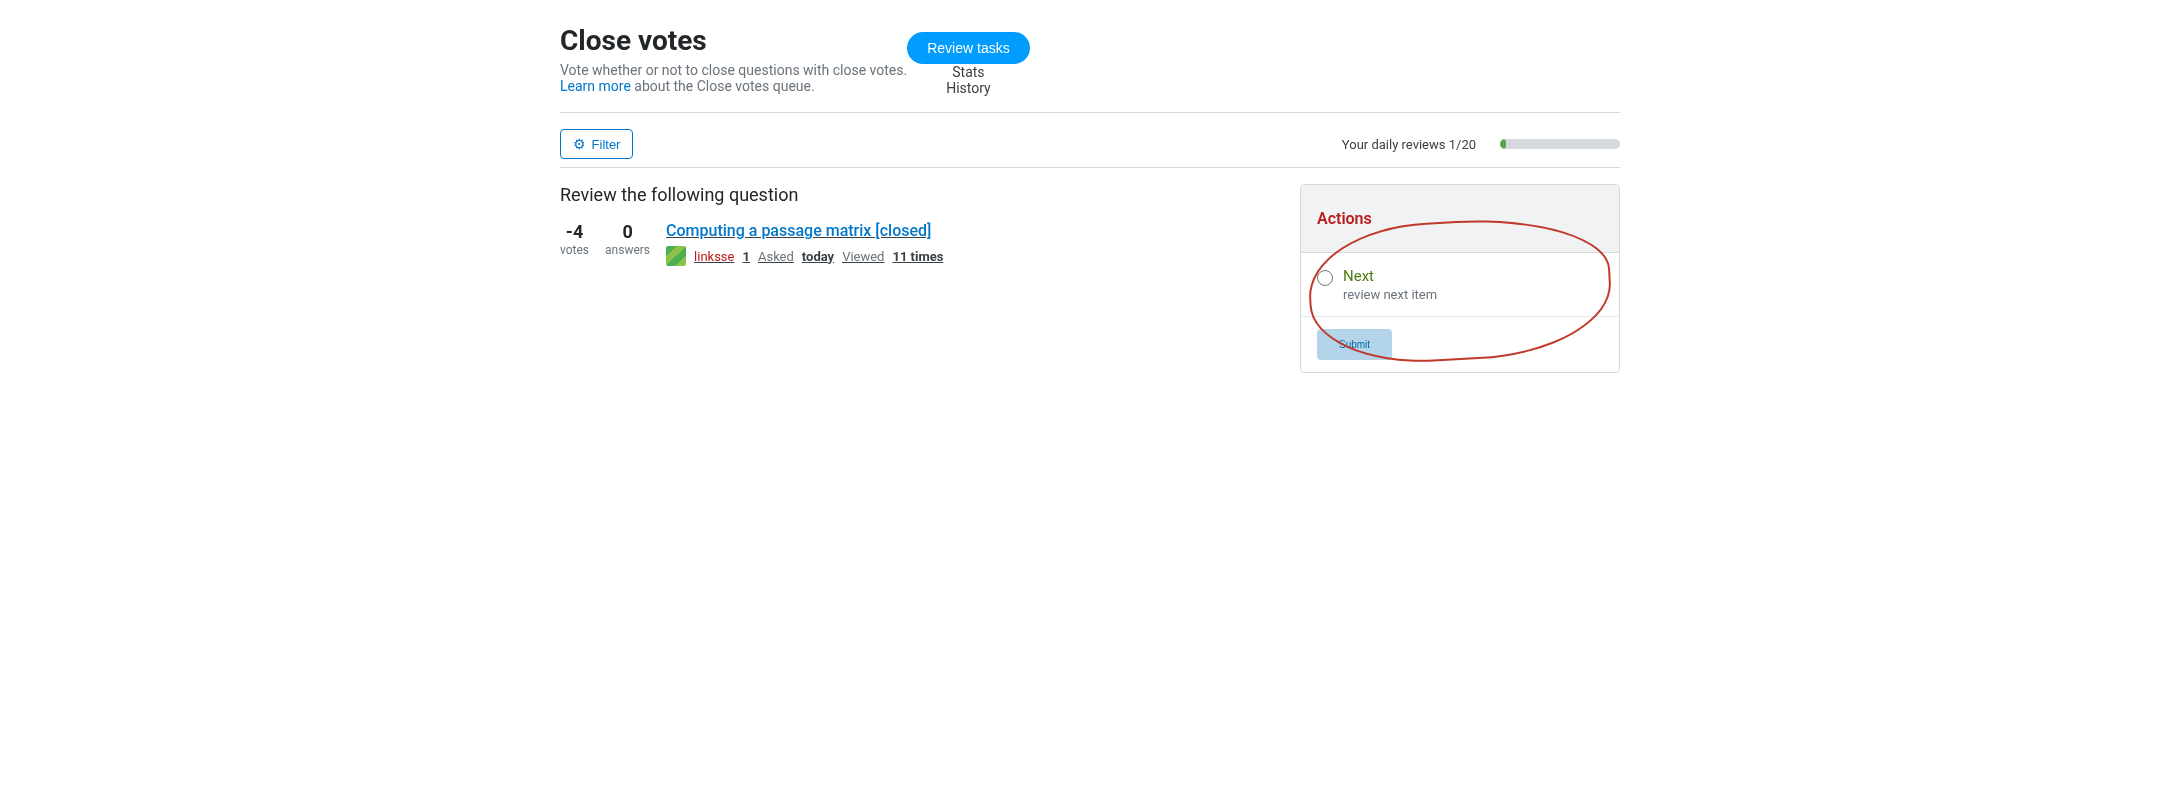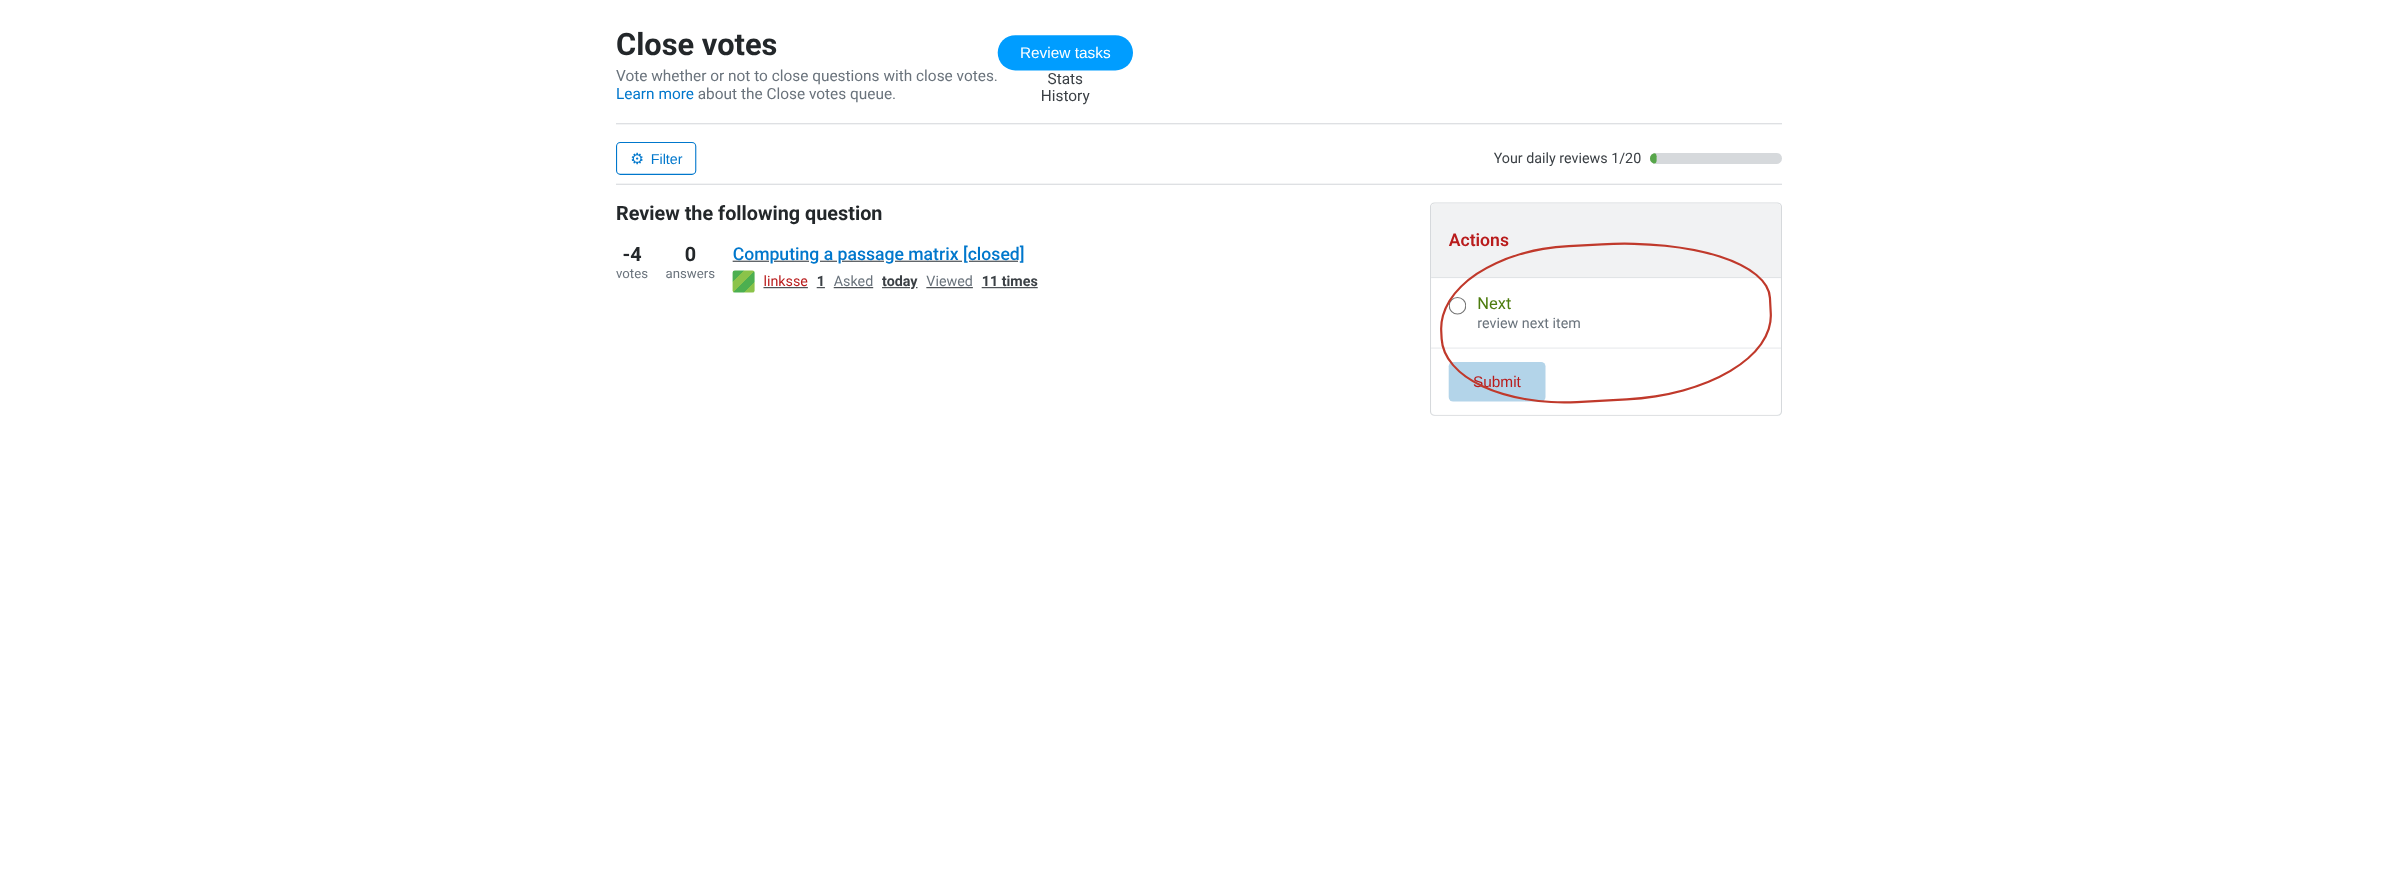--- a/index.html
+++ b/index.html
@@ -84,21 +84,21 @@
       border-radius: 4px;
       font-size: 13px;
       cursor: pointer;
     }
     .gear-icon {
       font-size: 14px;
     }
     .daily-reviews {
       display: flex;
       align-items: center;
-      gap: 8px;
+      gap: 24px;
       font-size: 13px;
       color: #3b4045;
     }
     .progress-bar-bg {
       width: 120px;
       height: 10px;
       background: #d6d9dc;
       border-radius: 5px;
       overflow: hidden;
     }
@@ -112,21 +112,21 @@
     .main-content {
       display: flex;
       gap: 24px;
       margin-top: 16px;
     }
     .question-area {
       flex: 1;
     }
     .review-heading {
       font-size: 18px;
-      font-weight: bold;
+      font-weight: normal;
       color: #23272a;
       margin-bottom: 16px;
     }
     
     .question-row {
       display: flex;
       align-items: flex-start;
       gap: 16px;
       margin-bottom: 16px;
     }
@@ -259,25 +259,25 @@
       color: #6a737c;
       margin-top: 2px;
     }
     .actions-footer {
       padding: 12px 16px;
       background: #fff;
       border-radius: 0 0 4px 4px;
     }
     .btn-submit {
       background: #b3d4e9;
-      color: #b91c1c;
+      color: #0369a1;
       border: none;
       border-radius: 4px;
       padding: 10px 22px;
-      font-size: 14px;
+      font-size: 10px;
       font-weight: 500;
       cursor: pointer;
     }
 
     
     .circle-annotation {
       position: absolute;
       top: 36px;
       left: 8px;
       right: 8px;

